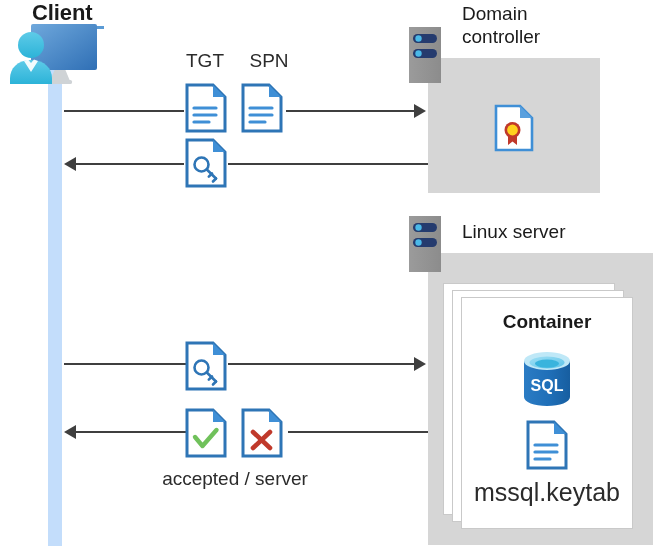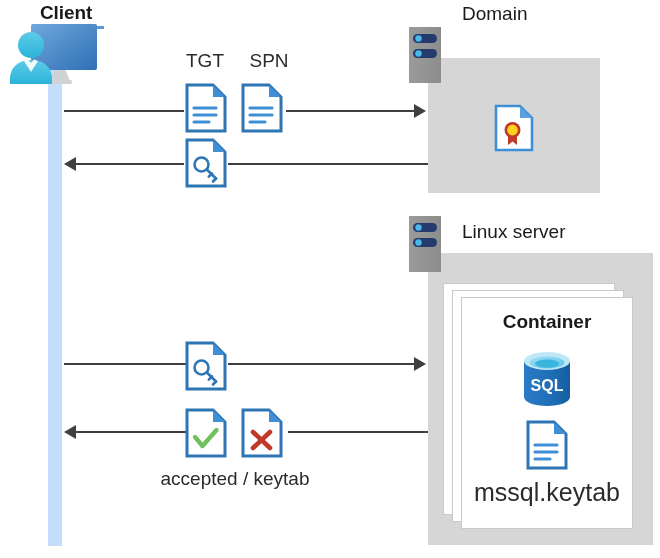--- a/index.html
+++ b/index.html
@@ -18,22 +18,22 @@
 
   
   .title-bold{
     font-weight:bold;
     color:#1a1a1a;
     letter-spacing:-0.1px;
   }
 
   
   #client-title{
-    left:40px; top:1px;
-    font-size:19px;
+    left:32px; top:1px;
+    font-size:22px;
     line-height:24px;
   }
   #client-underline{
     left:33px; top:26px;
     width:71px; height:3px;
     background:#5b9bd5;
   }
 
   
   #client-lifeline{
@@ -201,20 +201,21 @@
       <rect x="0" y="0" width="32" height="56" fill="url(#rg1)"></rect>
       <rect x="4" y="7" width="24" height="9" rx="4.5" fill="#253b6e"></rect>
       <circle cx="9.5" cy="11.5" r="3.2" fill="#4ab9e8"></circle>
       <rect x="4" y="22" width="24" height="9" rx="4.5" fill="#253b6e"></rect>
       <circle cx="9.5" cy="26.5" r="3.2" fill="#4ab9e8"></circle>
     </svg>
   </div>
 
   <div class="abs box-title" style="left:462px; top:2px; width:180px;">
     <div>Domain</div>
+    <div>controller</div>
   </div>
 
   <div class="abs doc" style="left:494px; top:104px;">
     <svg width="40" height="48" viewBox="0 0 40 48" xmlns="http://www.w3.org/2000/svg">
       <path d="M2 2 h24 l12 12 v32 h-36 z" fill="#ffffff" stroke="#3f8fd6" stroke-width="2.6"></path>
       <path d="M26 2 v12 h12 z" fill="#5aa0de"></path>
 
       <path d="M14 28 l0 13 l4.5 -3.4 l4.5 3.4 l0 -13 z" fill="#c0392b"></path>
       <circle cx="18.5" cy="26" r="8" fill="#c0392b"></circle>
       <circle cx="18.5" cy="26" r="5.4" fill="#ffd21f"></circle>
@@ -254,21 +255,21 @@
     <svg width="42" height="50" viewBox="0 0 42 50" xmlns="http://www.w3.org/2000/svg">
       <path d="M2 2 h26 l12 12 v34 h-38 z" fill="#ffffff" stroke="#2e75b6" stroke-width="3"></path>
       <path d="M28 2 v12 h12 z" fill="#3f8fd6"></path>
       <g stroke="#c0392b" stroke-width="4.6" stroke-linecap="round">
         <line x1="12" y1="24" x2="29" y2="40"></line>
         <line x1="29" y1="24" x2="12" y2="40"></line>
       </g>
     </svg>
   </div>
 
-  <div class="abs cap" style="left:120px; top:468px; width:230px;">accepted / keytab</div>
+  <div class="abs cap" style="left:120px; top:468px; width:230px;">accepted / server</div>
 
   <div class="abs gray-box" style="left:428px; top:253px; width:225px; height:292px;"></div>
 
   <div class="abs" style="left:409px; top:216px;">
     <svg class="server-rack" viewBox="0 0 32 56" xmlns="http://www.w3.org/2000/svg">
       <defs>
         <linearGradient id="rg2" x1="0" y1="0" x2="1" y2="0">
           <stop offset="0" stop-color="#9b9b9b"></stop>
           <stop offset="1" stop-color="#8c8c8c"></stop>
         </linearGradient>

